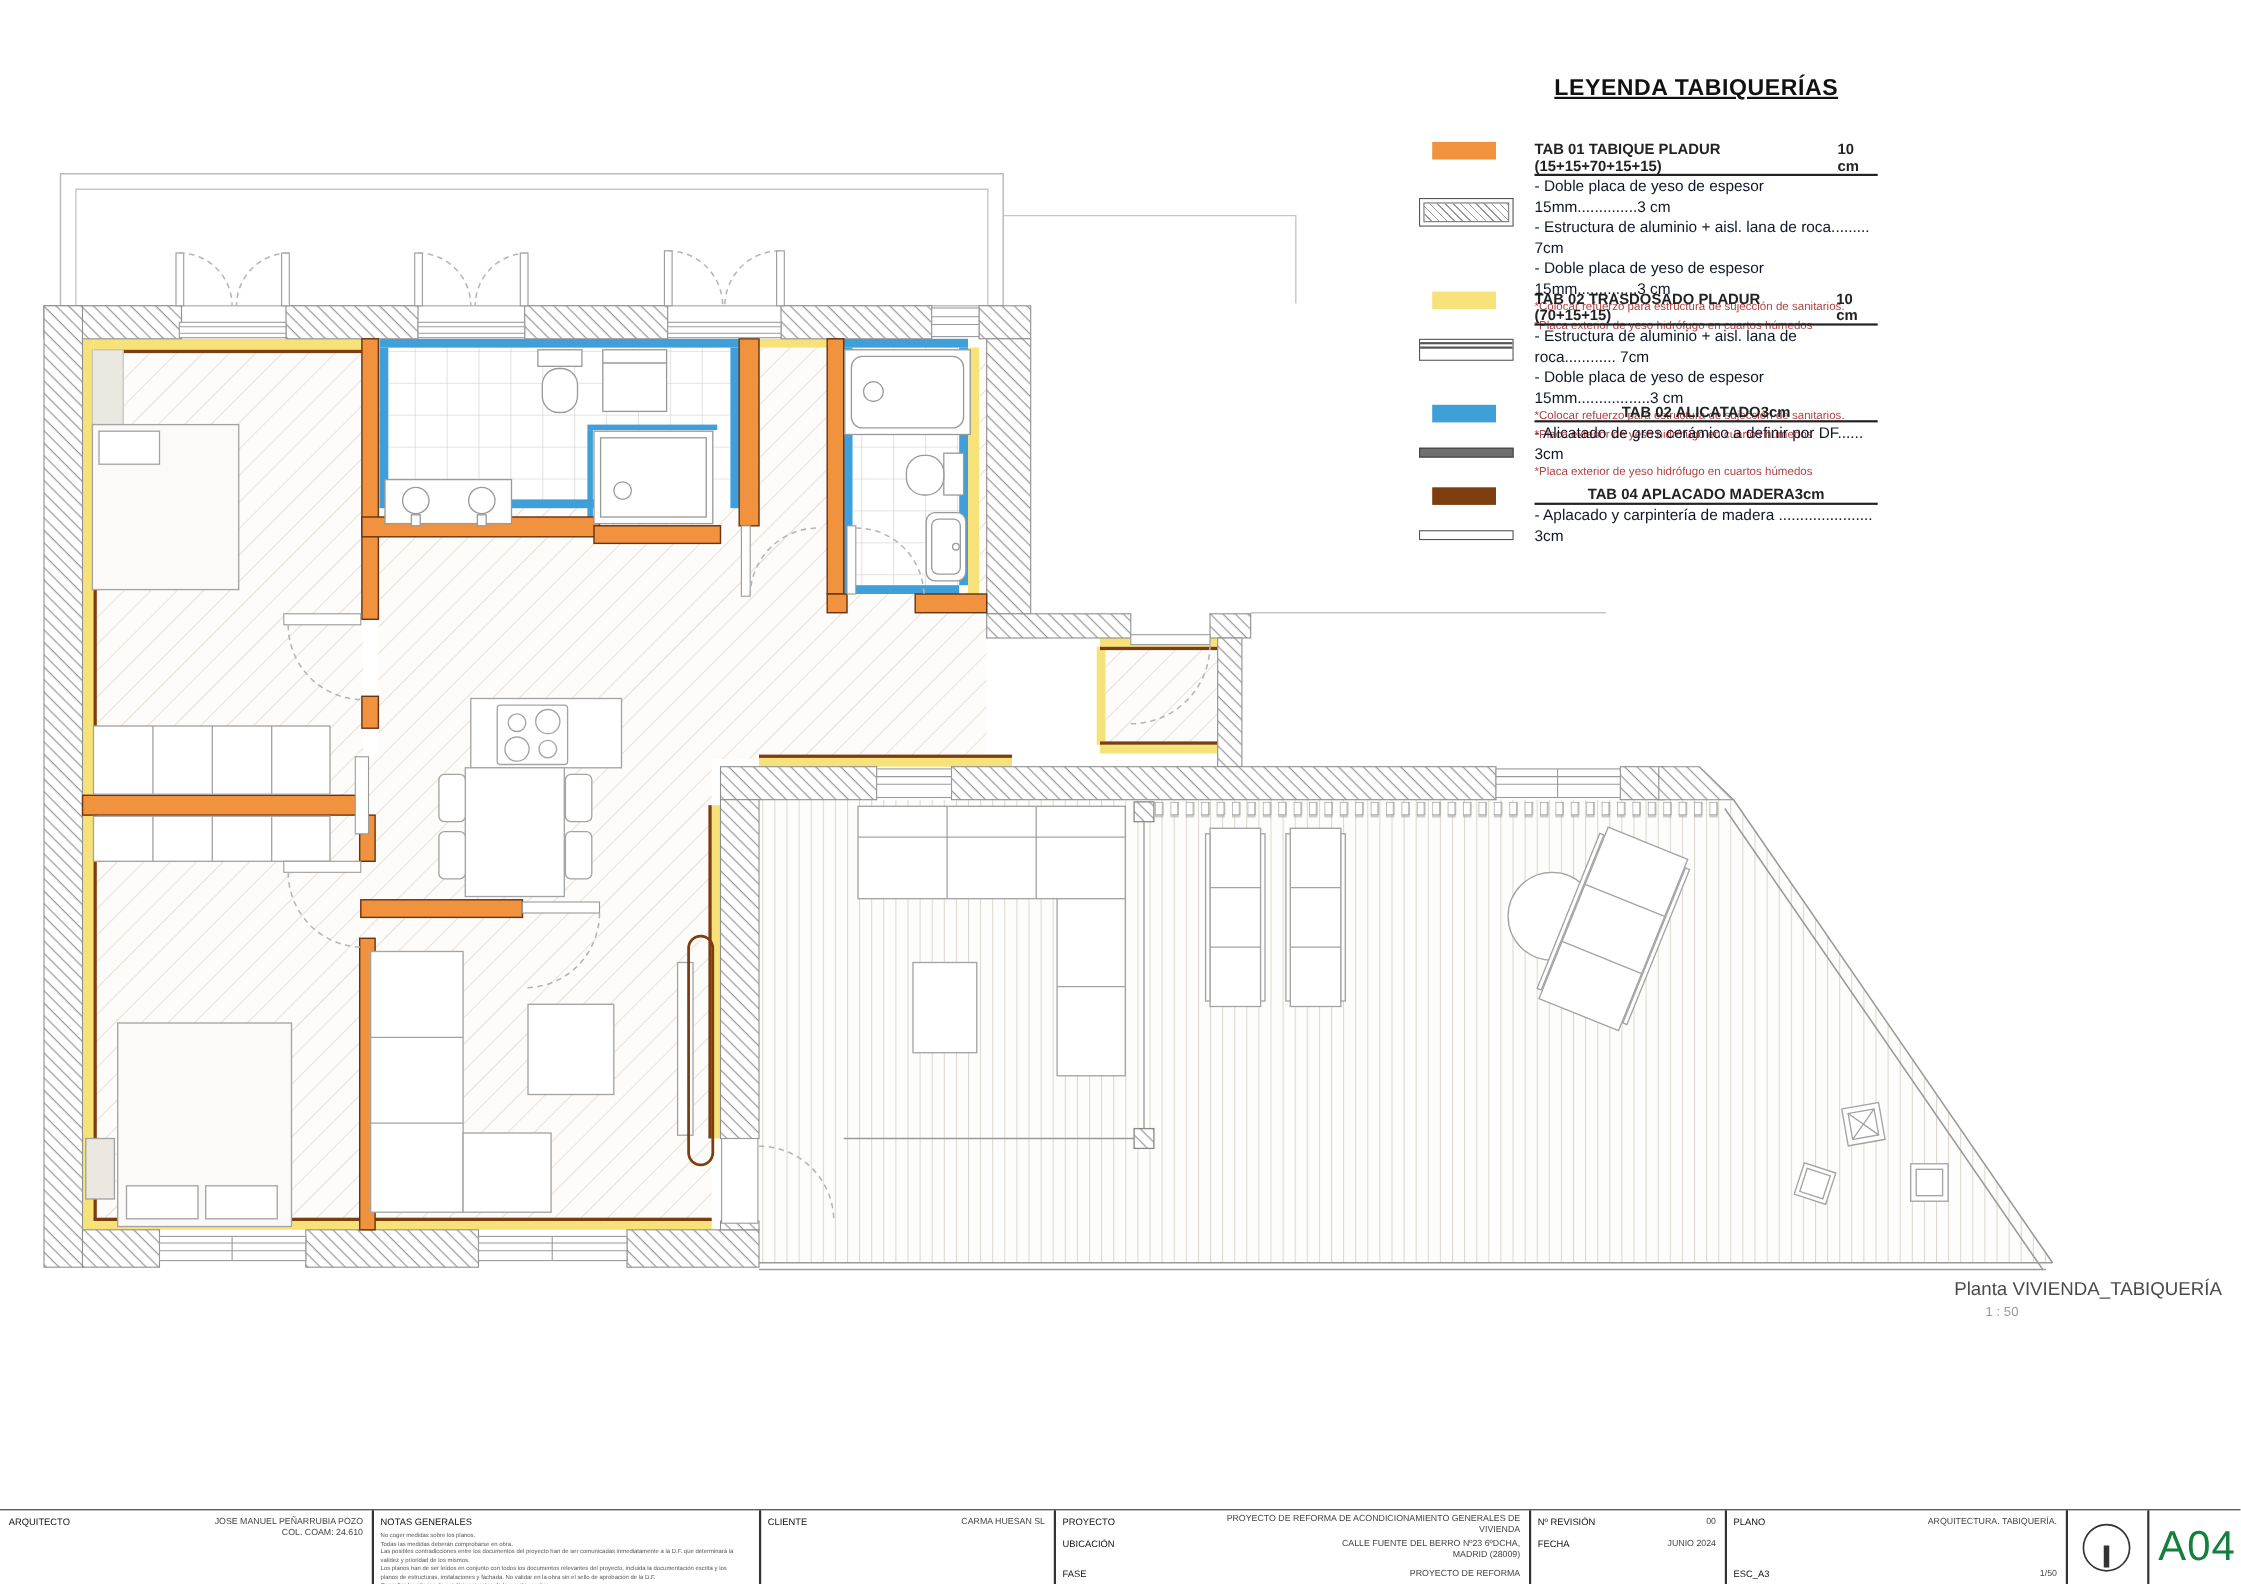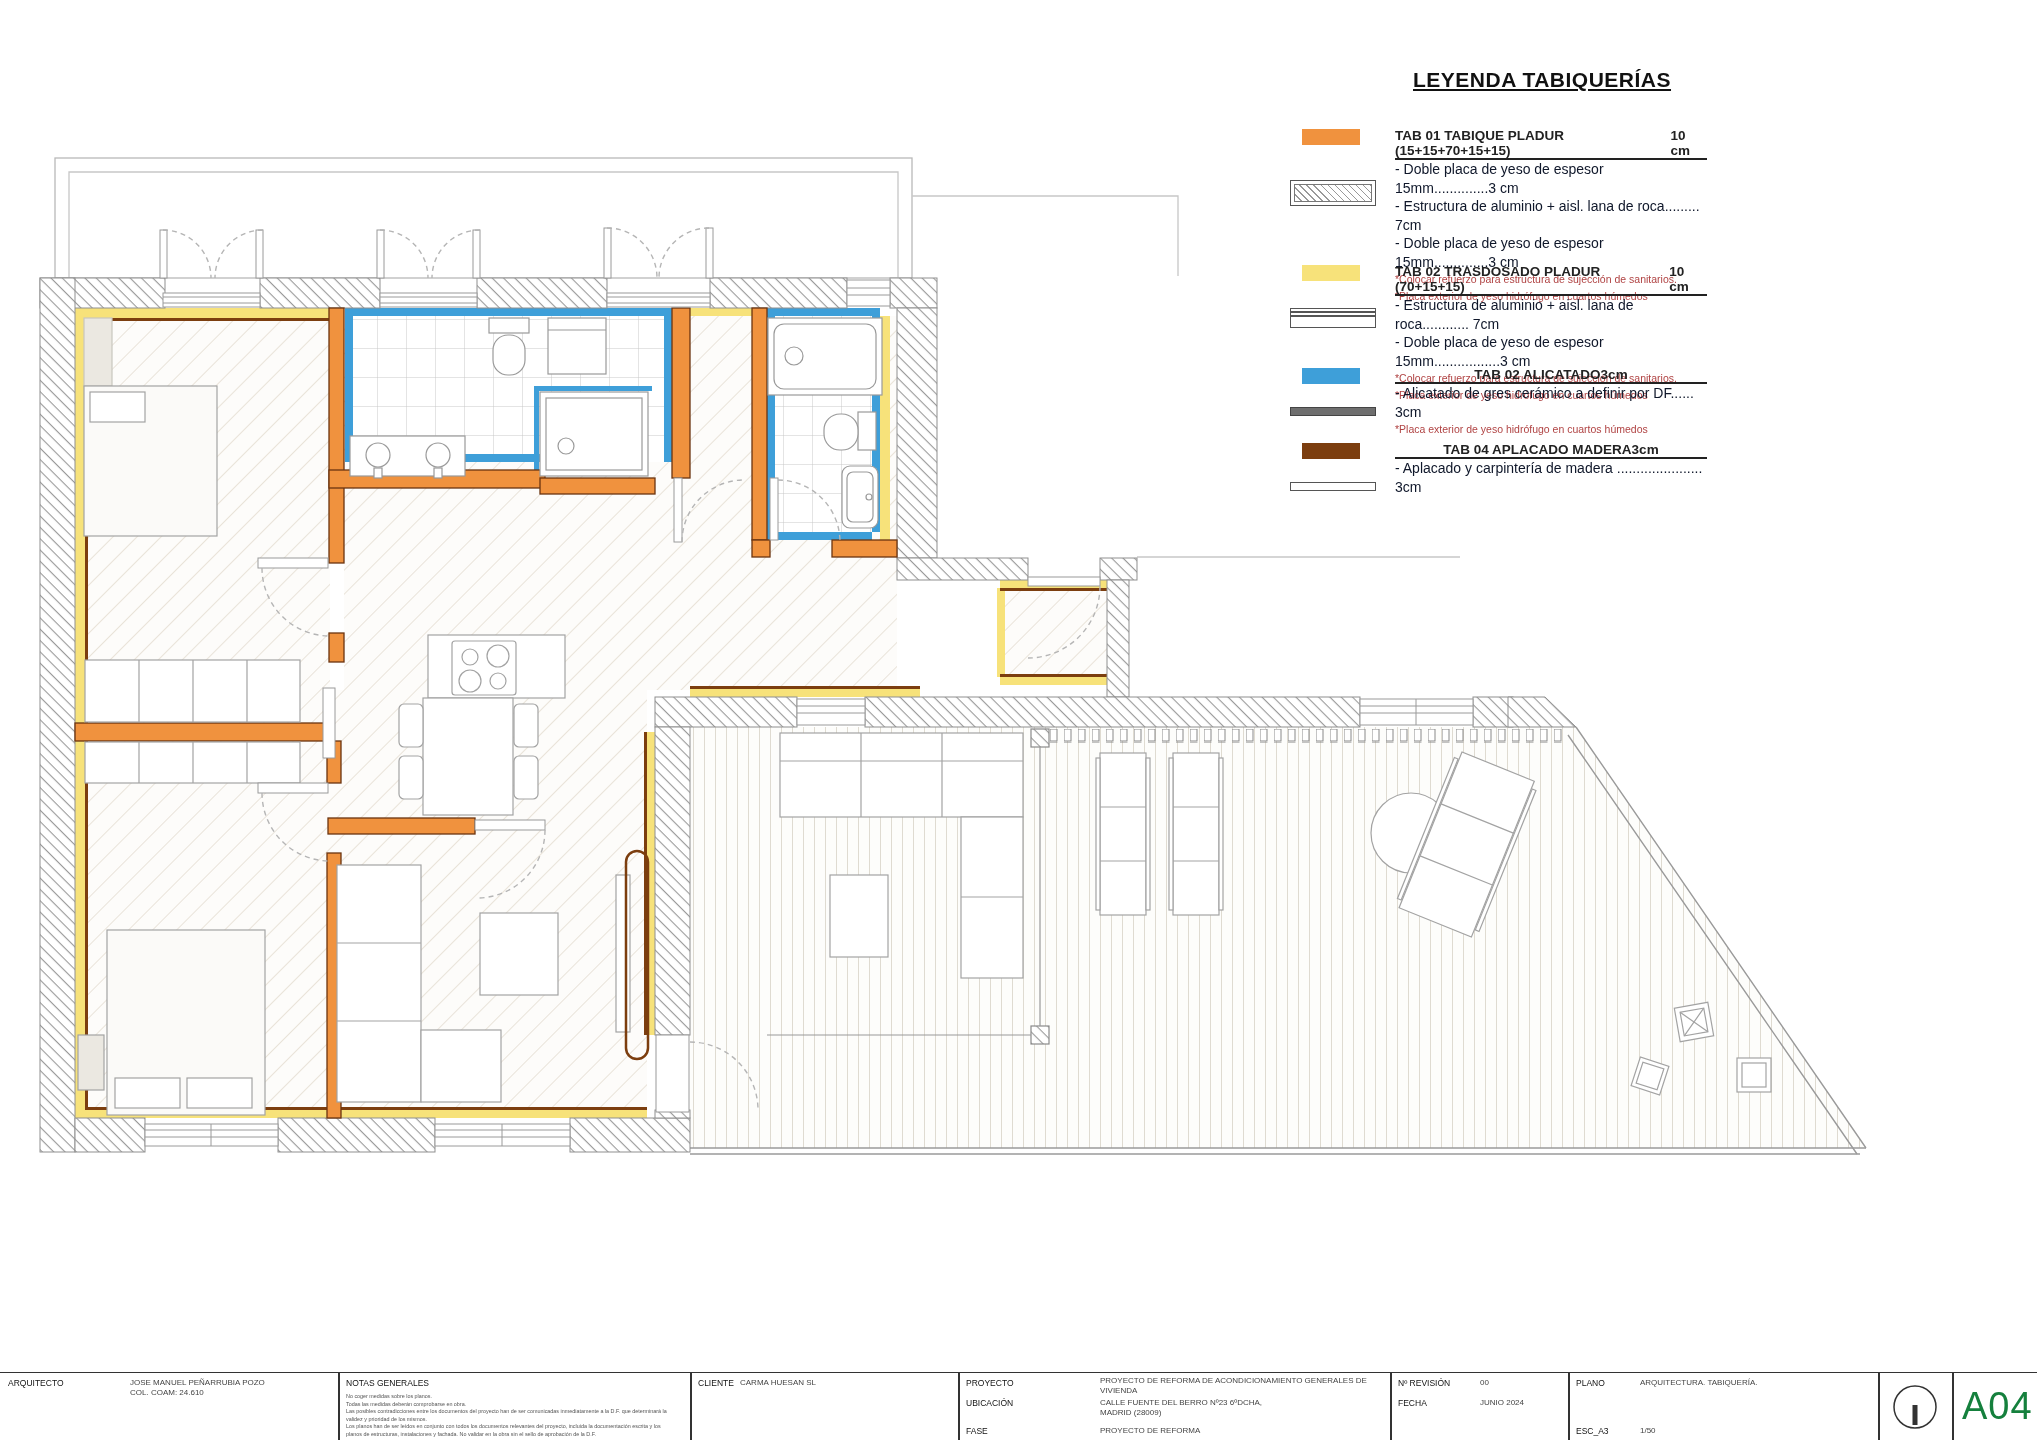--- a/index.html
+++ b/index.html
@@ -26,21 +26,21 @@
   .leg-line{font-size:14px;color:#0f172a;line-height:18.5px;}
   .leg-note{font-size:10.5px;color:#b04343;line-height:17px;}
   
   .plan-caption{position:absolute;left:1690px;top:1162px;width:330px;text-align:right;}
   .plan-caption .c1{font-size:17px;color:#4a4a4a;}
   .plan-caption .c2{font-size:12px;color:#9a9a9a;text-align:left;padding-left:115px;margin-top:3px;}
   
   .tblock{position:absolute;left:0;top:1372px;width:2037px;height:68px;border-top:1.5px solid #333;font-size:8.5px;}
   .tb-div{position:absolute;top:0;width:1.5px;height:68px;background:#333;}
   .tb-label{position:absolute;font-weight:normal;font-size:8.5px;color:#111;}
-  .tb-val{position:absolute;font-size:8px;color:#444;text-align:left;line-height:10px;}
+  .tb-val{position:absolute;font-size:8px;color:#444;text-align:right;line-height:10px;}
   .tb-notes{position:absolute;font-size:5.4px;color:#555;line-height:7.6px;}
   .tb-notes span{display:block;}
   .sheet-no{position:absolute;font-size:38px;color:#15803d;letter-spacing:1px;}
 </style>
 </head>
 <body>
 <div id="stage">
 
 <svg width="2037" height="1360" viewBox="0 0 2037 1360">
   <defs>
@@ -399,20 +399,24 @@
     <div class="leg-text">
       <div class="leg-head">
             <span>TAB 04  APLACADO MADERA</span>
             <span>3cm</span>
           </div>
       <div class="leg-line">- Aplacado y carpintería de madera ...................... 3cm</div>
     </div>
   </div>
 </div>
 
+<div class="plan-caption">
+  <div class="c1">Planta VIVIENDA_TABIQUERÍA</div>
+  <div class="c2">1 : 50</div>
+</div>
 
 <div class="tblock">
   <div class="tb-div" style="left:338px"></div>
       <div class="tb-div" style="left:690px"></div>
   <div class="tb-div" style="left:958px"></div>
       <div class="tb-div" style="left:1390px"></div>
   <div class="tb-div" style="left:1568px"></div>
       <div class="tb-div" style="left:1878px"></div>
   <div class="tb-div" style="left:1952px"></div>
 

